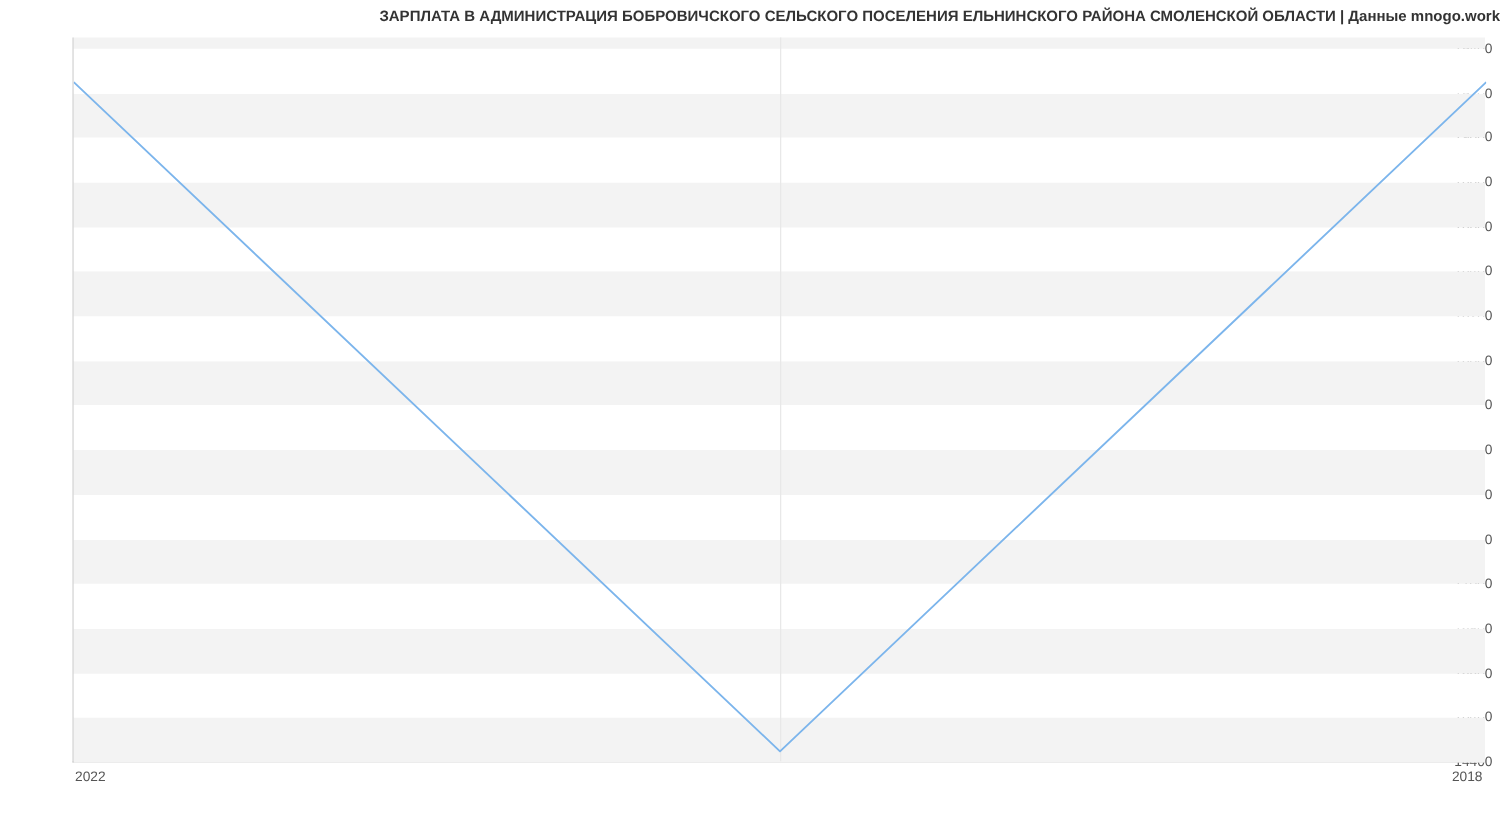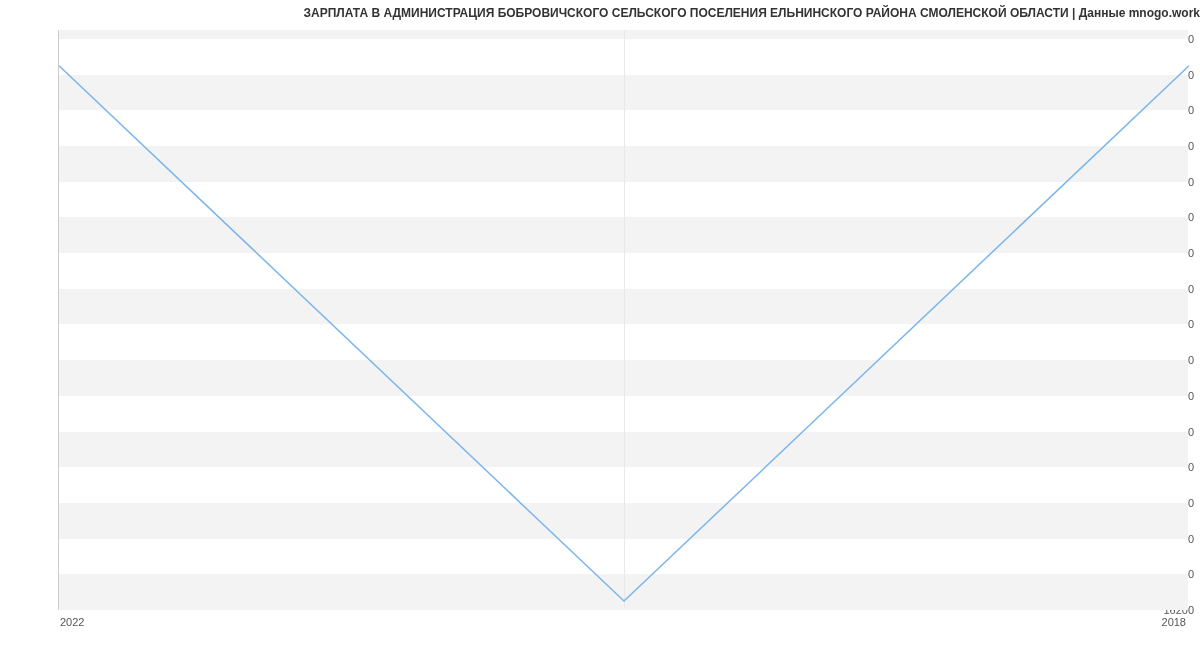--- a/index.html
+++ b/index.html
@@ -68,21 +68,21 @@
     top: 0;
   }
 </style>
 </head>
 <body>
 
 <div class="chart-container">
   <div class="title">ЗАРПЛАТА В АДМИНИСТРАЦИЯ БОБРОВИЧСКОГО СЕЛЬСКОГО ПОСЕЛЕНИЯ ЕЛЬНИНСКОГО РАЙОНА СМОЛЕНСКОЙ ОБЛАСТИ | Данные mnogo.work</div>
 
   <div id="ytick-labels">
-      <div class="ytick" style="top: 610px; width: 54px;">16200</div>
+      <div class="ytick" style="top: 610px; width: 54px;">14400</div>
       <div class="ytick" style="top: 574.308px; width: 54px;">16400</div>
       <div class="ytick" style="top: 538.615px; width: 54px;">16600</div>
       <div class="ytick" style="top: 502.923px; width: 54px;">16800</div>
       <div class="ytick" style="top: 467.231px; width: 54px;">17000</div>
       <div class="ytick" style="top: 431.538px; width: 54px;">17200</div>
       <div class="ytick" style="top: 395.846px; width: 54px;">17400</div>
       <div class="ytick" style="top: 360.154px; width: 54px;">17600</div>
       <div class="ytick" style="top: 324.462px; width: 54px;">17800</div>
       <div class="ytick" style="top: 288.769px; width: 54px;">18000</div>
       <div class="ytick" style="top: 253.077px; width: 54px;">18200</div>

